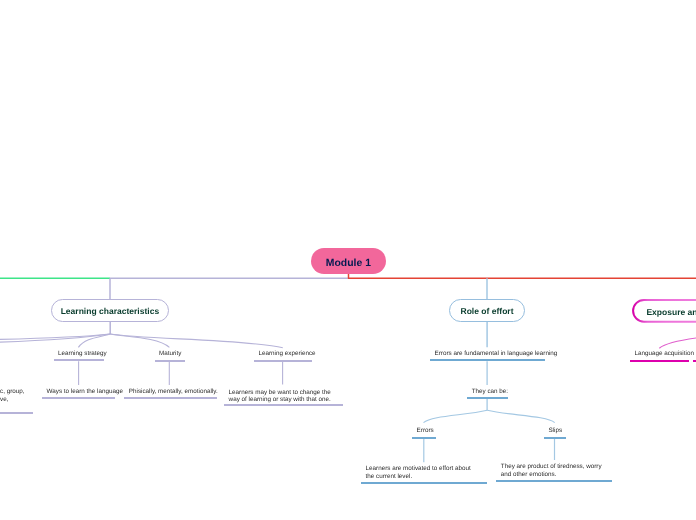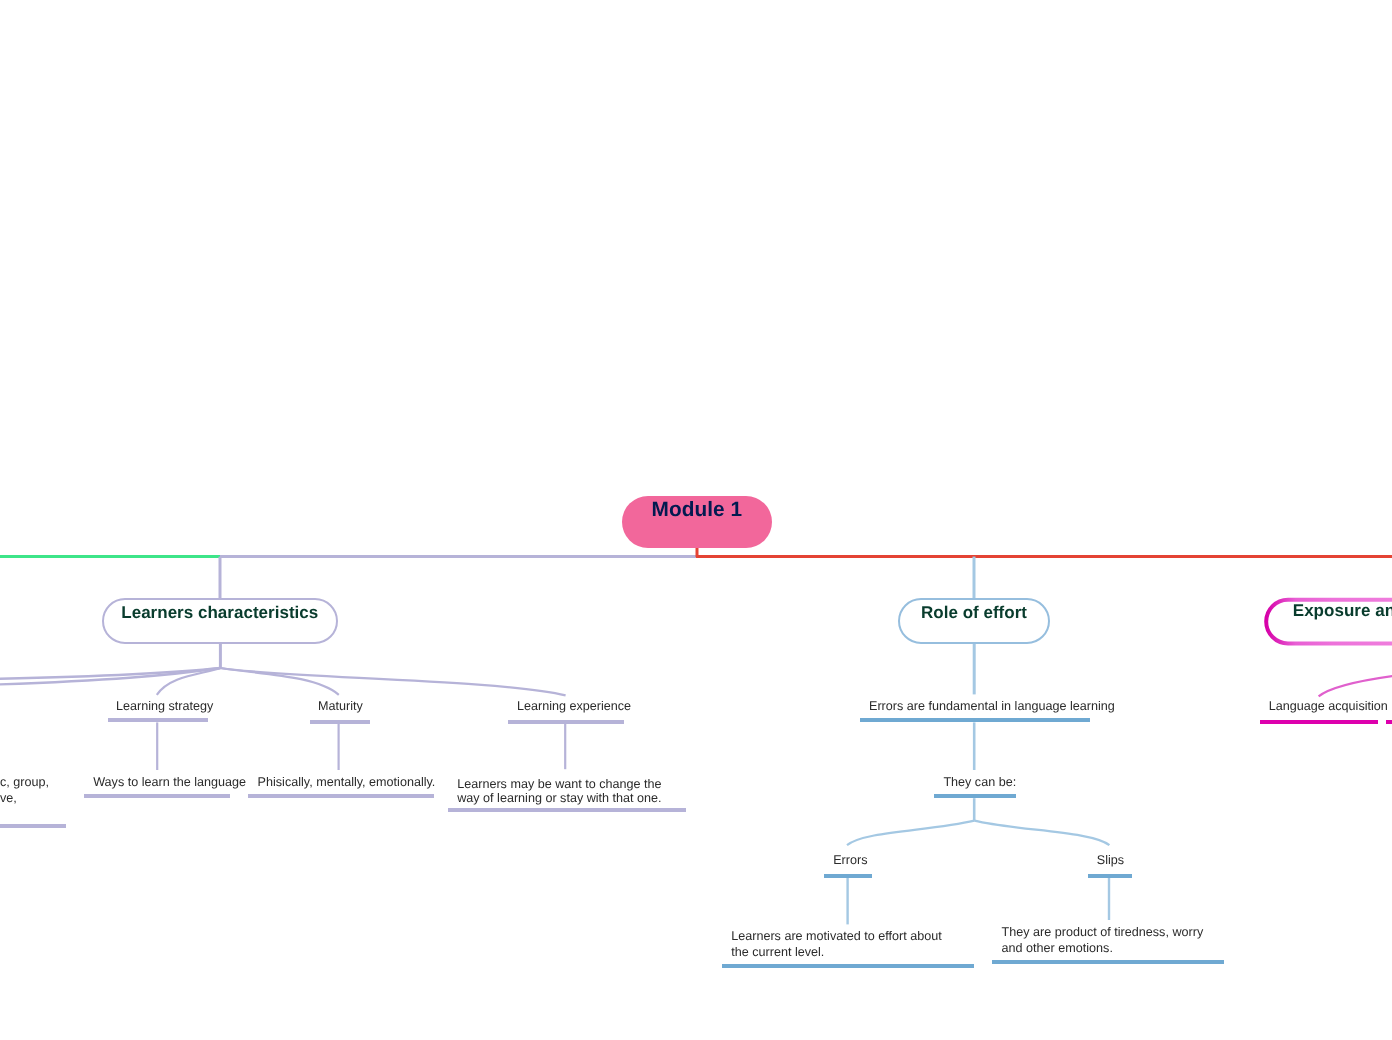--- a/index.html
+++ b/index.html
@@ -5,21 +5,21 @@
 <style>
   html,body{margin:0;padding:0;background:#ffffff;}
   body{width:696px;height:520px;overflow:hidden;
        font-family:"Liberation Sans",sans-serif;
        -webkit-font-smoothing:antialiased;
        text-rendering:geometricPrecision;}
   #canvas{position:relative;width:696px;height:520px;overflow:hidden;background:#fff;
           transform:translateZ(0);}
   #wires{position:absolute;left:0;top:0;}
 
-  .node{position:absolute;display:flex;justify-content:center;
+  .node{position:absolute;display:flex;align-items:center;justify-content:center;
         box-sizing:border-box;white-space:nowrap;}
   .node > span{transform:translateZ(0);}
 
   .root{border-radius:13.2px;font-weight:bold;font-size:10.4px;letter-spacing:.03px;}
   .root > span{position:relative;top:2.2px;}
   .topic{background:#fff;border-radius:12px;font-weight:bold;font-size:8.5px;
          letter-spacing:.01px;}
   .topic > span{position:relative;top:1px;}
 
   
@@ -78,21 +78,21 @@
       <path d="M760 299.9 H644 A10.9 10.9 0 0 0 644 321.7 H760" stroke="url(#gExposure)" stroke-width="2"></path>
       <path d="M760 333.6 C 716 334.2, 670 339.6, 659.3 348.2" stroke="#e060cd" stroke-width="1.1"></path>
     </g>
   </svg>
 
   <div class="node root" style="left:311.1px;top:248.2px;width:74.7px;height:26.3px;background:#f2679b;color:#031a50">
     <span>Module 1</span>
   </div>
 
   <div class="node topic" style="left:51px;top:299px;width:117.8px;height:22.6px;border:1.1px solid #b6b3d8;color:#093c2d">
-    <span>Learners characteristics</span>
+    <span>Learning characteristics</span>
   </div>
 
   <div class="node topic" style="left:449px;top:299px;width:76px;height:22.5px;border:1.05px solid #96bede;color:#093c2d">
     <span>Role of effort</span>
   </div>
 
   <div class="node topic" style="left:633px;top:299px;width:127px;height:23.8px;color:#093c2d;background:transparent;justify-content:flex-start;padding-left:13.4px">
     <span>Exposure and</span>
   </div>
 

